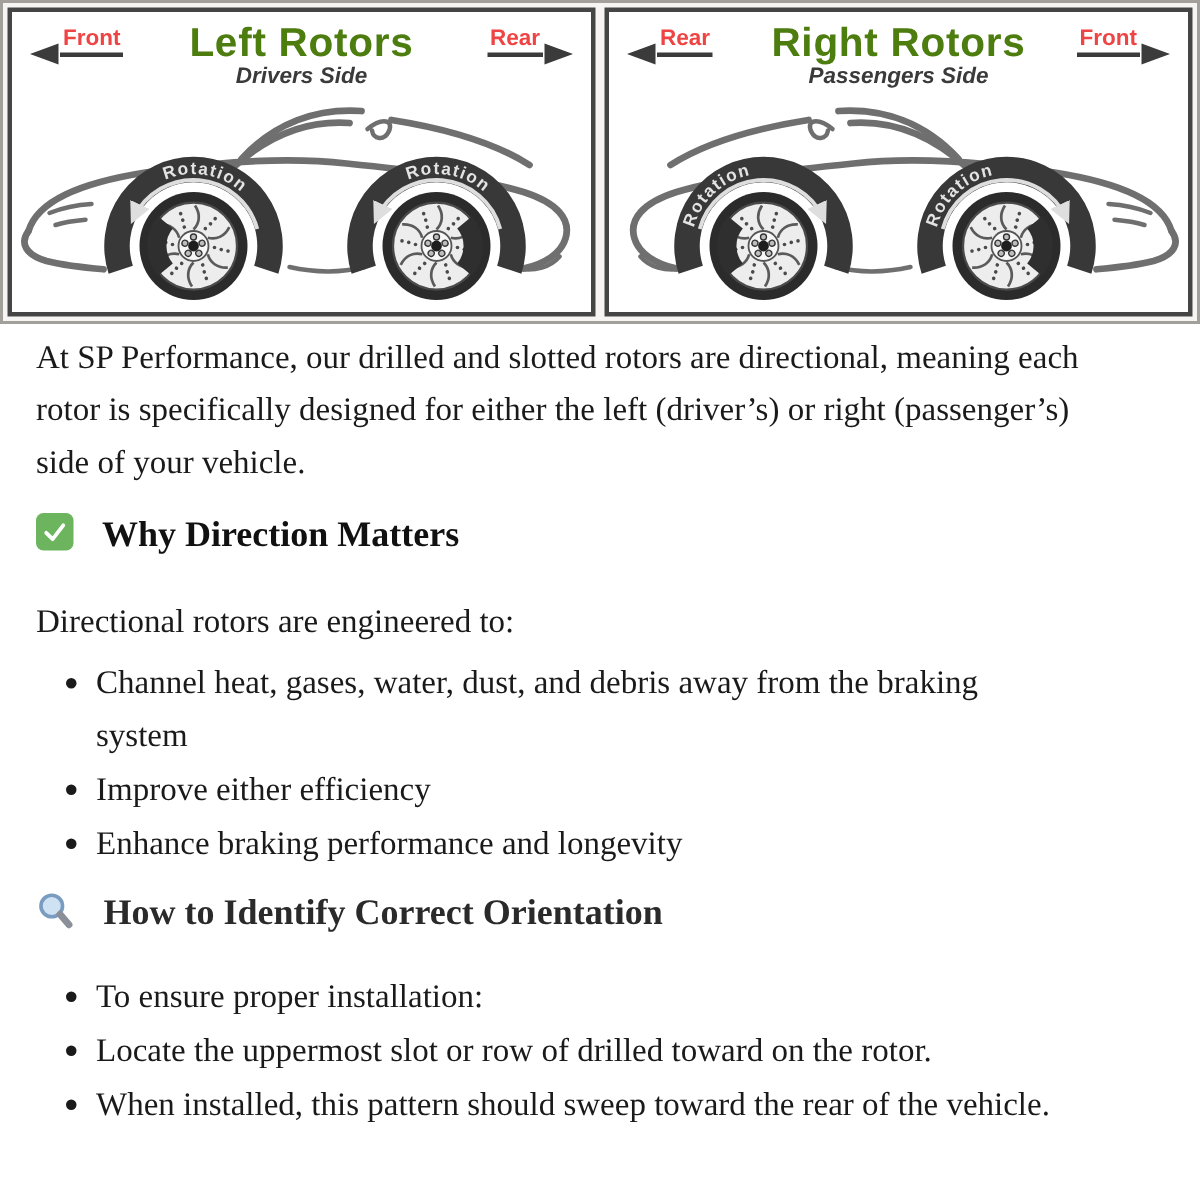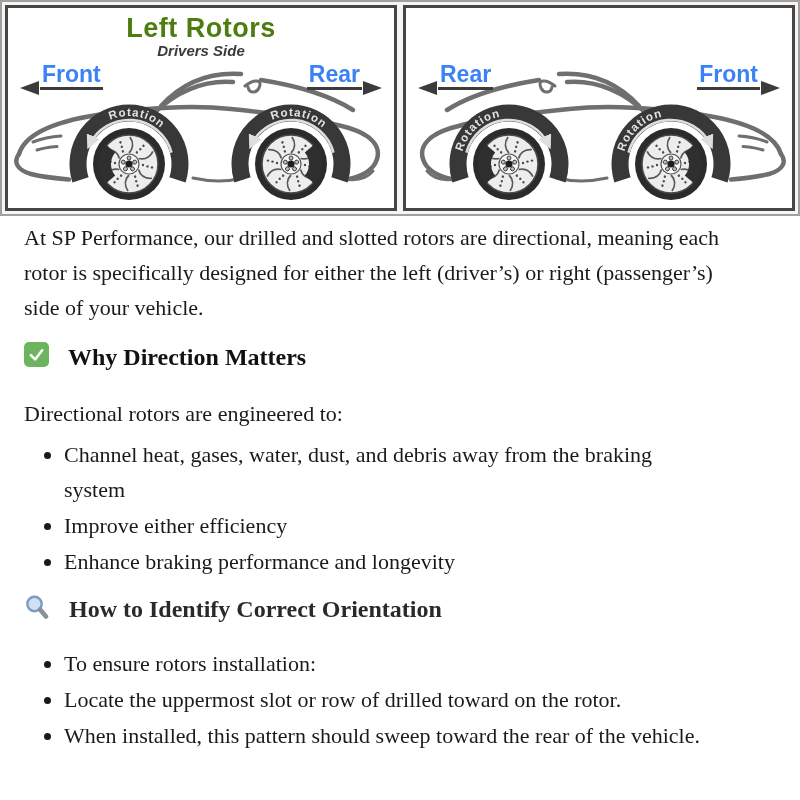--- a/index.html
+++ b/index.html
@@ -31,26 +31,25 @@
     display: flex;
     align-items: flex-end;
     gap: 1px;
     position: absolute;
     top: 10px;
   }
   .dir.left  { left: 12px; }
   .dir.right { right: 12px; }
   .dir-label {
     font-weight: bold;
-    font-size: 23px;
-    color: #3b82f6;
+    font-size: 15px;
+    color: #ef4444;
     border-bottom: 3px solid #3b3b3b;
     line-height: 1.05;
     padding: 0 2px 1px;
-    margin-top: 44px;
   }
   .tri { width: 0; height: 0; display: inline-block; }
   .tri-left  { border-top: 7px solid transparent; border-bottom: 7px solid transparent; border-right: 19px solid #3b3b3b; margin-bottom: -5px; }
   .tri-right { border-top: 7px solid transparent; border-bottom: 7px solid transparent; border-left: 19px solid #3b3b3b; margin-bottom: -5px; }
   .panel-titles { text-align: center; }
   .panel-title {
     font-size: 27px;
     font-weight: bold;
     color: #4d7c0f;
     line-height: 1.0;
@@ -240,20 +239,24 @@
       <text class="rot-text"><textPath href="#rtL2" startOffset="4">Rotation</textPath></text>
     </svg>
   </div>
 
   <div class="panel">
     <div class="panel-header">
       <div class="dir left">
         <span class="tri tri-left"></span>
         <span class="dir-label">Rear</span>
       </div>
+      <div class="panel-titles">
+        <div class="panel-title">Right Rotors</div>
+        <div class="panel-subtitle">Passengers Side</div>
+      </div>
       <div class="dir right">
         <span class="dir-label">Front</span>
         <span class="tri tri-right"></span>
       </div>
     </div>
     <svg class="car-svg" viewBox="0 0 384 152" preserveAspectRatio="xMidYMax meet">
       <use href="#carbody" transform="translate(384,0) scale(-1,1)"></use>
 
       <path class="rot-shaft" d="M 59.5 96.6 A 44 44 0 0 1 141.9 89.4" marker-end="url(#arr)"></path>
       <path id="rtR1" d="M 54.7 99.7 A 48 48 0 0 1 124.5 65.6" fill="none"></path>
@@ -290,18 +293,18 @@
     <span style="display:inline-flex;flex:0 0 auto;">
       <svg width="26" height="26" viewBox="0 0 26 26">
         <circle cx="10.5" cy="10" r="7.2" fill="#cfe2f3" stroke="#7a9cc0" stroke-width="2.4"></circle>
         <line x1="16" y1="15.5" x2="22" y2="22.5" stroke="#8a8f98" stroke-width="4.6" stroke-linecap="round"></line>
       </svg>
     </span>
     <span>How to Identify Correct Orientation</span>
   </div>
 
   <ul class="bullets identify-list">
-    <li>To ensure rotors installation:</li>
+    <li>To ensure proper installation:</li>
     <li>Locate the uppermost slot or row of drilled toward on the rotor.</li>
     <li>When installed, this pattern should sweep toward the rear of the vehicle.</li>
   </ul>
 
 </div>
 
 </body></html>

